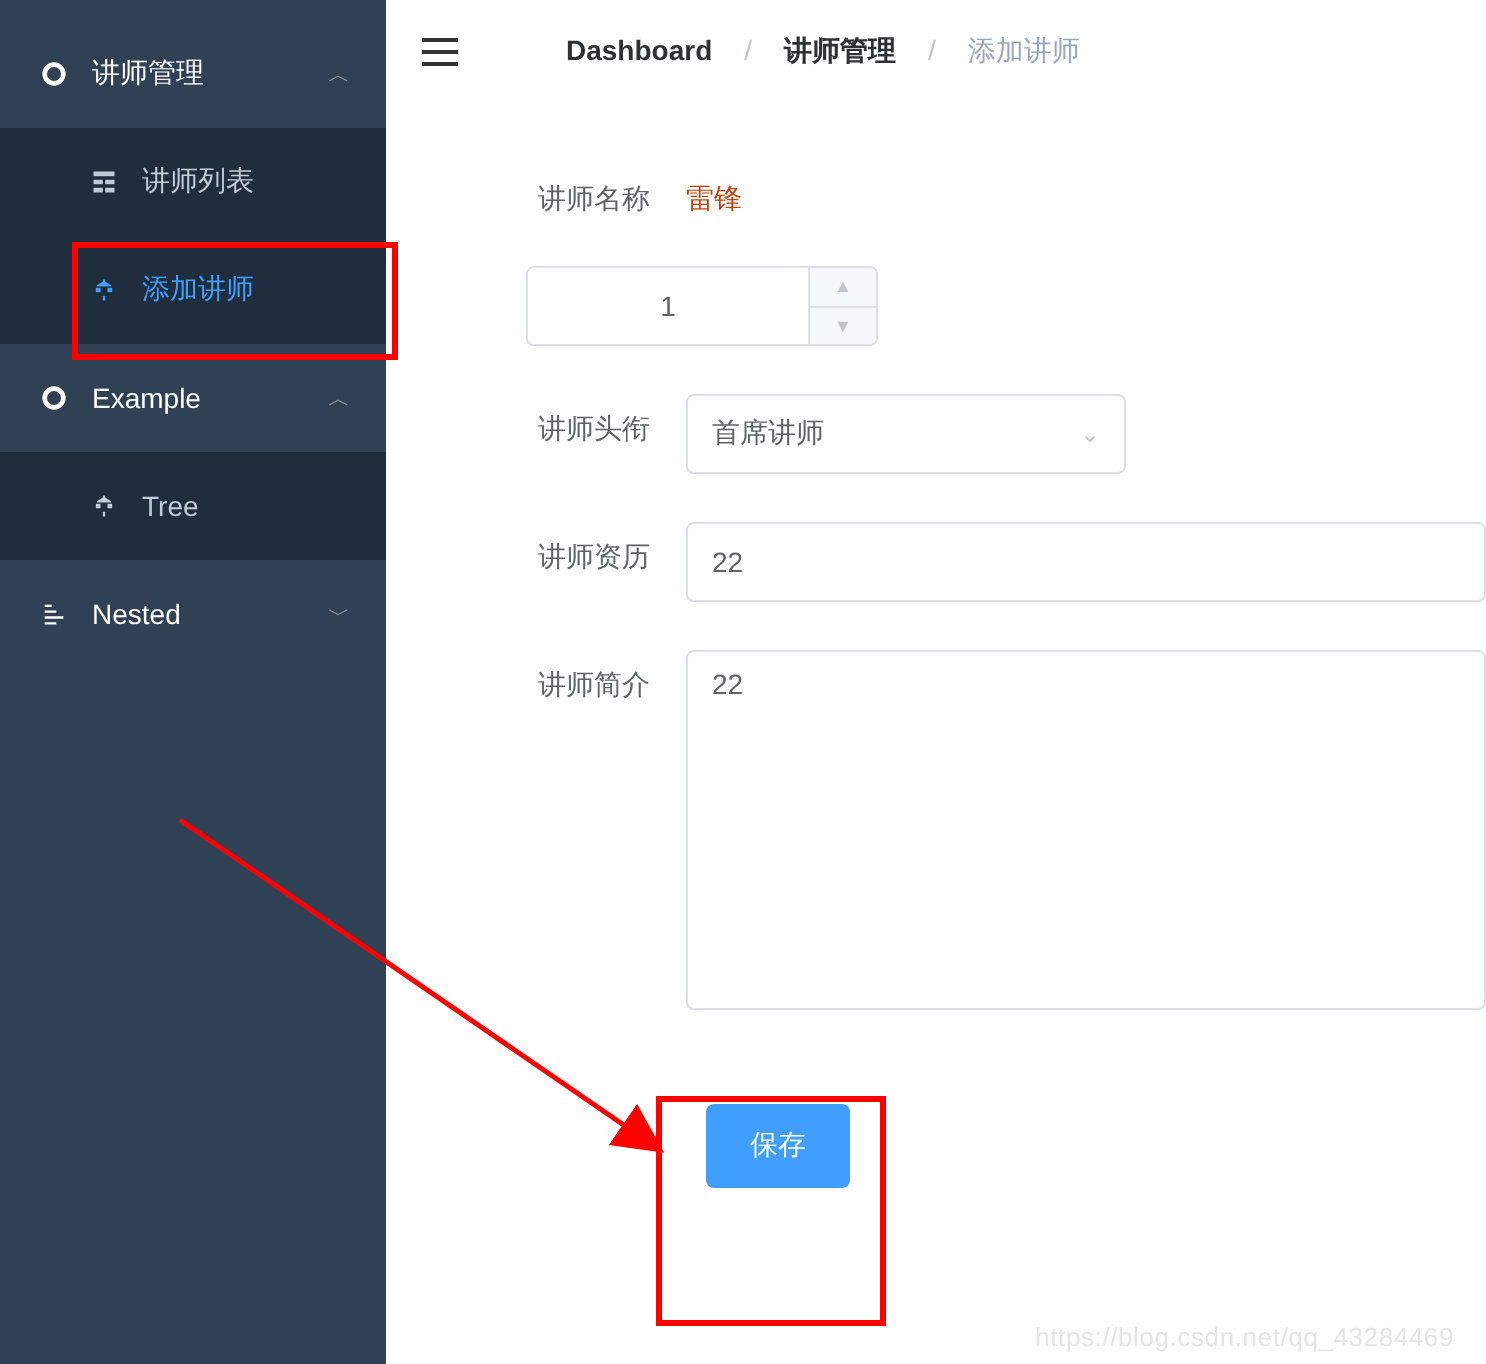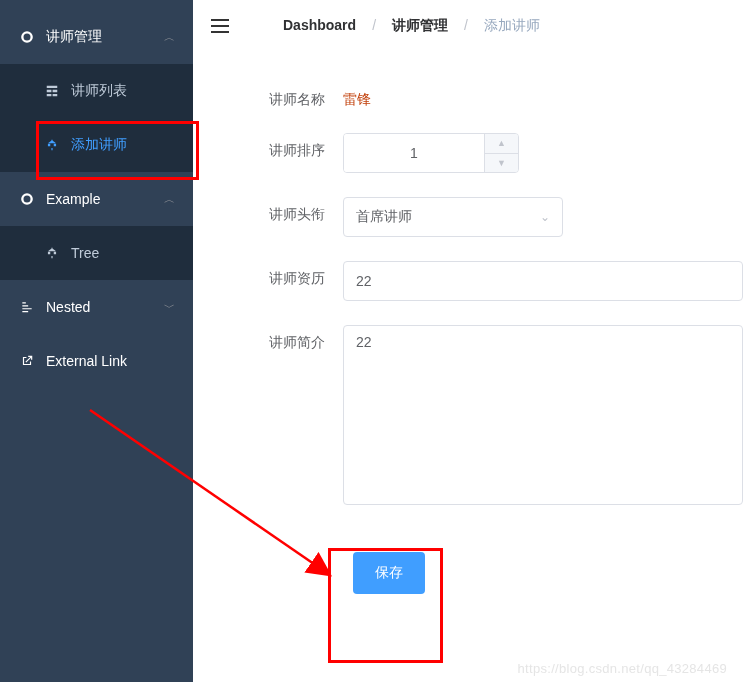--- a/index.html
+++ b/index.html
@@ -114,28 +114,20 @@
     <div class="menu-item top">
       <span class="icon">
         <svg viewBox="0 0 24 24">
             <path d="M4 4h6v2H4zm0 5h10v2H4zm0 5h16v2H4zm0 5h10v2H4z"></path>
           </svg>
       </span>
       <span class="label">Nested</span>
       <span class="arrow">﹀</span>
     </div>
 
-    <div class="menu-item top">
-      <span class="icon">
-        <svg viewBox="0 0 24 24">
-            <path d="M14 3h7v7h-2V6.4l-8.3 8.3-1.4-1.4L17.6 5H14zM5 5h6v2H7v10h10v-4h2v6H5z"></path>
-          </svg>
-      </span>
-      <span class="label">External Link</span>
-    </div>
   </div>
 
   <div class="main">
     <div class="header">
       <div class="hamburger">
         <span></span>
           <span></span>
           <span></span>
       </div>
       <div class="breadcrumb">
@@ -148,21 +140,20 @@
     </div>
 
     <div class="form">
 
       <div class="form-row">
         <div class="form-label">讲师名称</div>
         <div class="form-control text-value">雷锋</div>
       </div>
 
       <div class="form-row">
-        <div class="form-label">讲师排序</div>
         <div class="form-control">
           <div class="number-input">
             <input type="text" value="1" style="">
             <div class="steppers">
               <div>▲</div>
               <div>▼</div>
             </div>
           </div>
         </div>
       </div>

